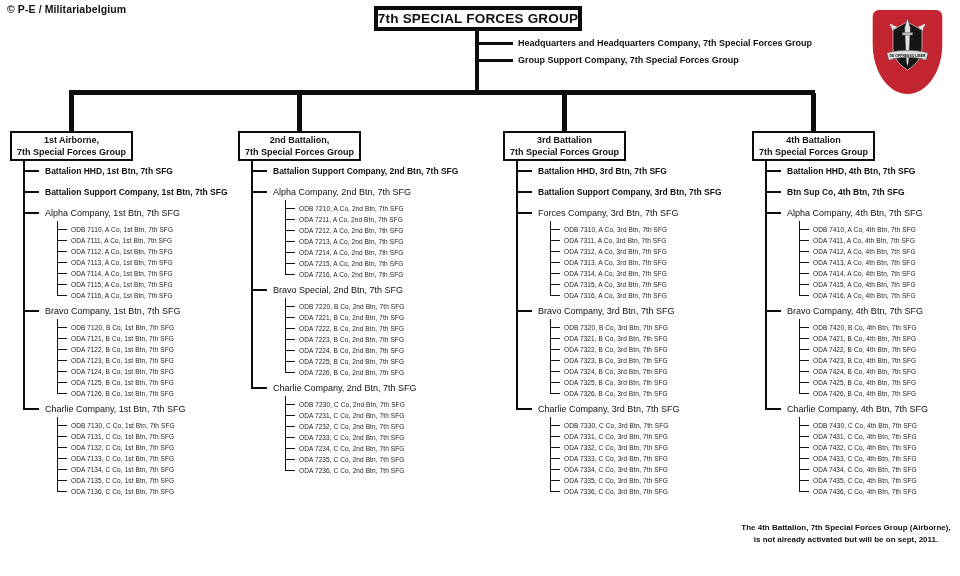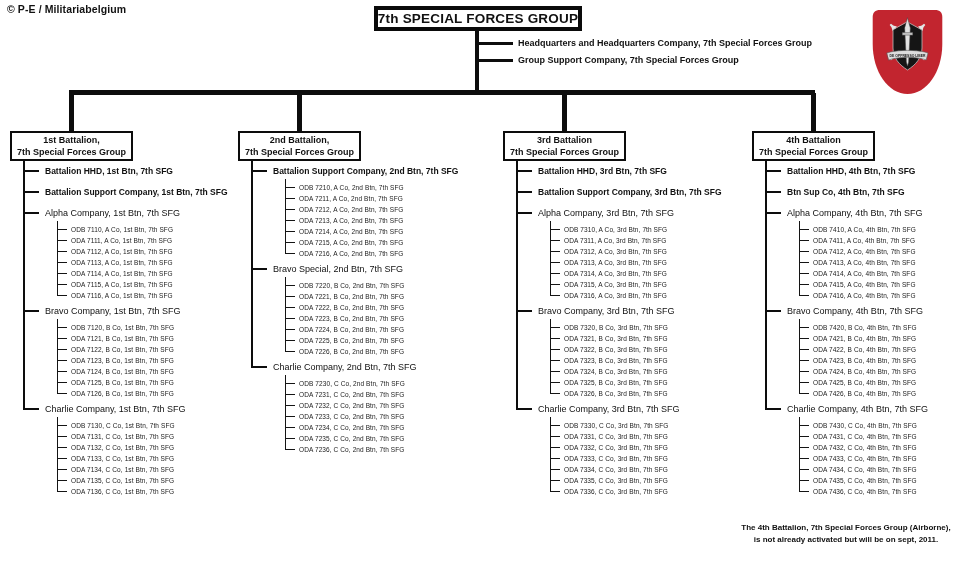--- a/index.html
+++ b/index.html
@@ -86,21 +86,21 @@
     <polygon points="41.5,14 44.3,24 42.6,58 41.5,62 40.4,58 38.7,24" fill="#E2E2E2" stroke="#4a4a4a" stroke-width="0.5"></polygon>
     <rect x="36.2" y="28.5" width="10.6" height="2.6" fill="#bfbfbf" stroke="#4a4a4a" stroke-width="0.4"></rect>
     <path d="M21 49 C29 45.5 54 45.5 62 49 L60.2 56 C52 52.5 31 52.5 22.8 56 Z" fill="#DCDCDC" stroke="#5a5a5a" stroke-width="0.6"></path>
     <text x="41.5" y="52.6" text-anchor="middle" font-size="3.4" font-weight="700" fill="#222" stroke="none" font-family="Liberation Sans, sans-serif">DE OPPRESSO LIBER</text>
   </g>
 </svg>
 
 <section class="battalion" style="left:10px">
   <div class="drop"></div>
   <div class="bn-box">
-    <div>1st Battalion,</div>
+    <div>1st Airborne,</div>
     <div>7th Special Forces Group</div>
   </div>
   <div class="bn-tree">
     <div class="bn-node bn-row">Battalion HHD, 1st Btn, 7th SFG</div>
     <div class="bn-node bn-row">Battalion  Support Company, 1st Btn, 7th SFG</div>
     <div class="bn-node company">
       <div class="bn-row co-label">Alpha Company, 1st Btn, 7th SFG</div>
       <ul class="teams">
           <li class="team">ODB 7110, A Co, 1st Btn, 7th SFG</li>
           <li class="team">ODA 7111, A Co, 1st Btn, 7th SFG</li>
@@ -140,20 +140,21 @@
 
 <section class="battalion" style="left:238px">
   <div class="drop"></div>
   <div class="bn-box">
     <div>2nd Battalion,</div>
     <div>7th Special Forces Group</div>
   </div>
   <div class="bn-tree">
     <div class="bn-node bn-row">Battalion  Support Company, 2nd Btn, 7th SFG</div>
     <div class="bn-node company">
+      <div class="bn-row co-label">Alpha Company, 2nd Btn, 7th SFG</div>
       <ul class="teams">
           <li class="team">ODB 7210, A Co, 2nd Btn, 7th SFG</li>
           <li class="team">ODA 7211, A Co, 2nd Btn, 7th SFG</li>
           <li class="team">ODA 7212, A Co, 2nd Btn, 7th SFG</li>
           <li class="team">ODA 7213, A Co, 2nd Btn, 7th SFG</li>
           <li class="team">ODA 7214, A Co, 2nd Btn, 7th SFG</li>
           <li class="team">ODA 7215, A Co, 2nd Btn, 7th SFG</li>
           <li class="team">ODA 7216, A Co, 2nd Btn, 7th SFG</li>
         </ul>
     </div>
@@ -187,21 +188,21 @@
 <section class="battalion" style="left:503px">
   <div class="drop"></div>
   <div class="bn-box">
     <div>3rd Battalion</div>
     <div>7th Special Forces Group</div>
   </div>
   <div class="bn-tree">
     <div class="bn-node bn-row">Battalion HHD,  3rd Btn, 7th SFG</div>
     <div class="bn-node bn-row">Battalion  Support Company, 3rd Btn,  7th SFG</div>
     <div class="bn-node company">
-      <div class="bn-row co-label">Alpha Company, 3rd Btn, 7th SFG</div>
+      <div class="bn-row co-label">Forces Company, 3rd Btn, 7th SFG</div>
       <ul class="teams">
           <li class="team">ODB 7310, A Co, 3rd Btn, 7th SFG</li>
           <li class="team">ODA 7311, A Co, 3rd Btn, 7th SFG</li>
           <li class="team">ODA 7312, A Co, 3rd Btn, 7th SFG</li>
           <li class="team">ODA 7313, A Co, 3rd Btn, 7th SFG</li>
           <li class="team">ODA 7314, A Co, 3rd Btn, 7th SFG</li>
           <li class="team">ODA 7315, A Co, 3rd Btn, 7th SFG</li>
           <li class="team">ODA 7316, A Co, 3rd Btn, 7th SFG</li>
         </ul>
     </div>

